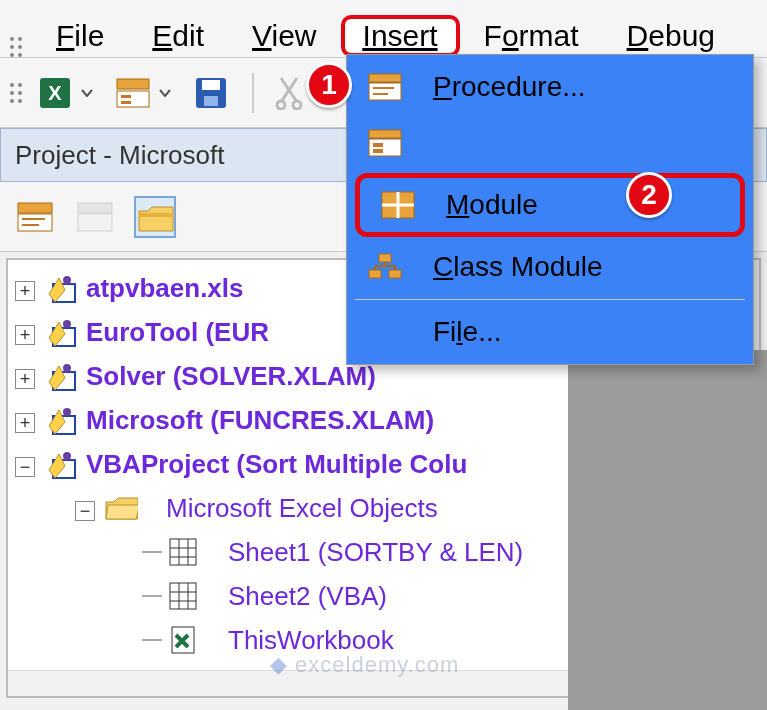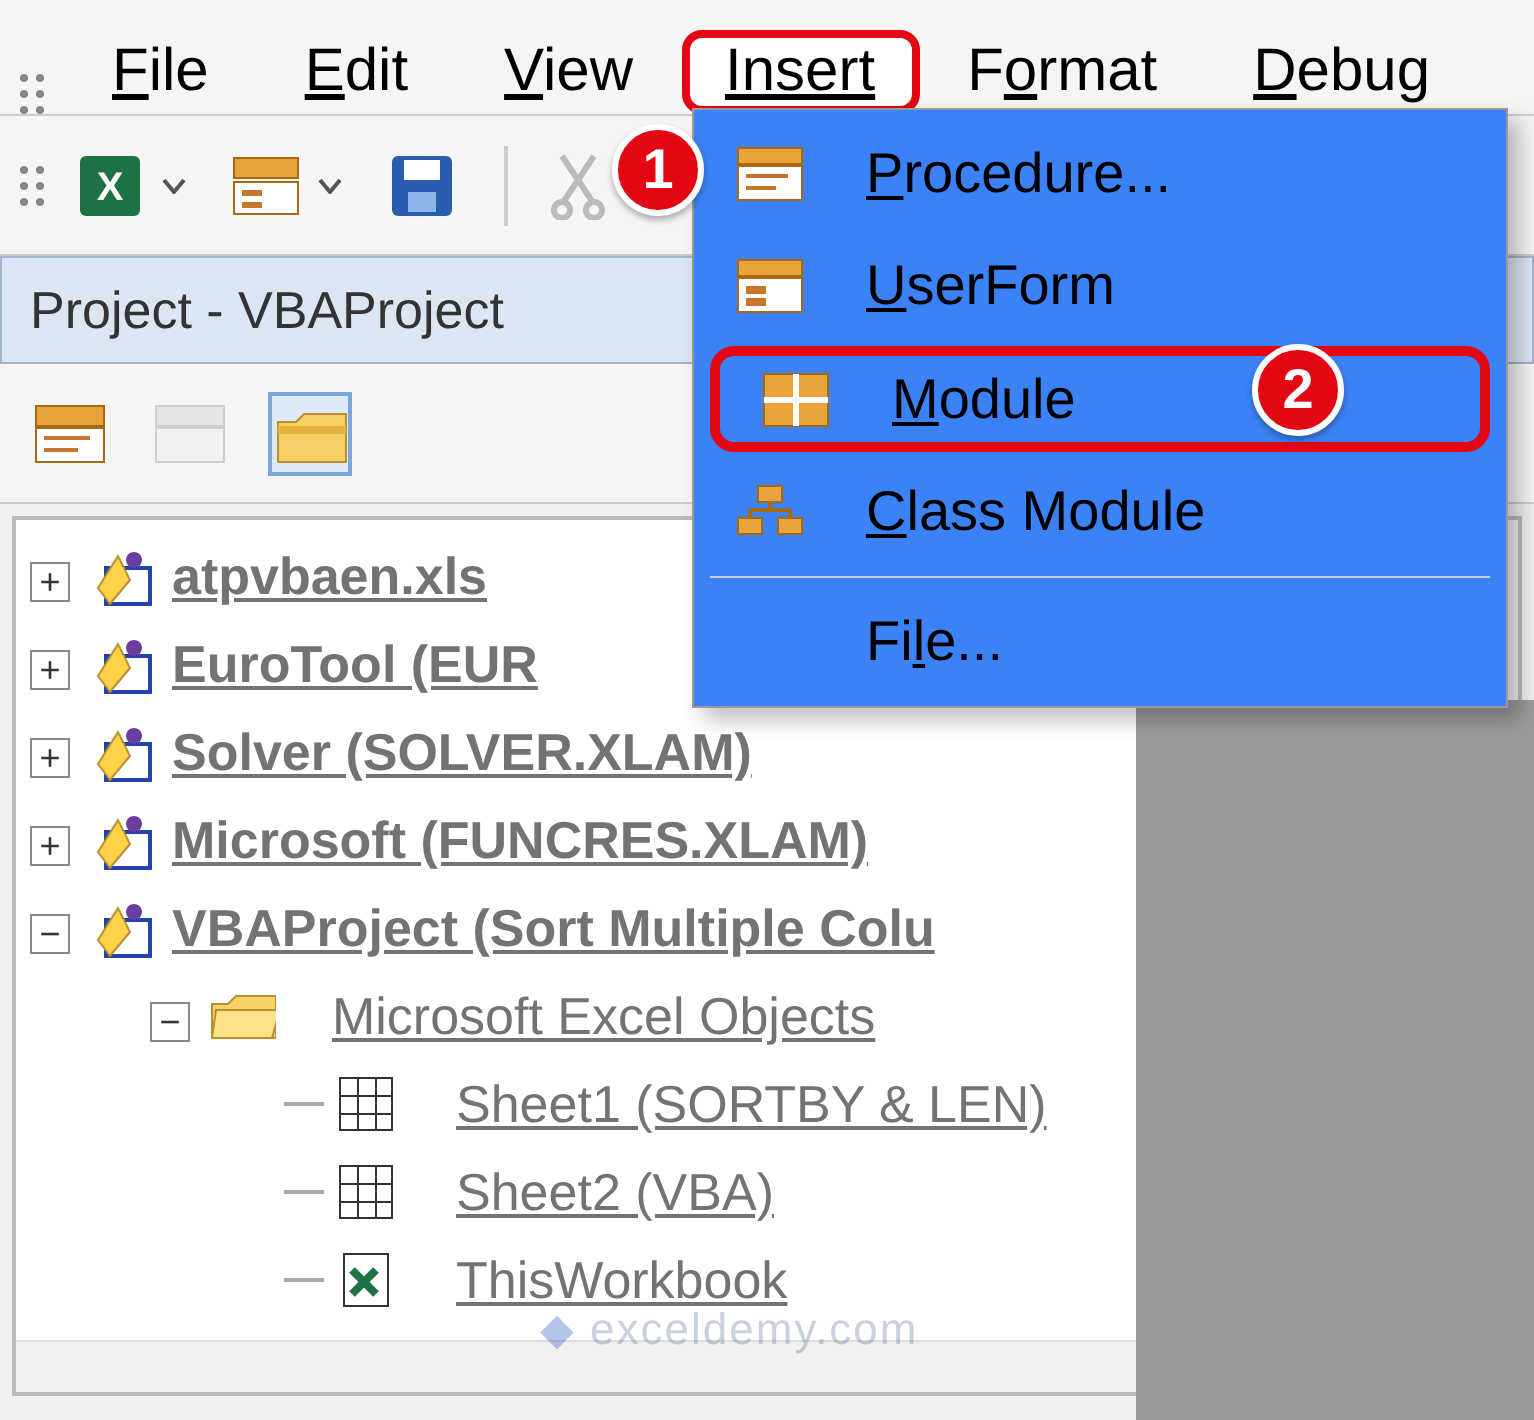--- a/index.html
+++ b/index.html
@@ -109,21 +109,21 @@
   .expander, .expander-line {
     width: 26px; text-align:center; margin-right:6px;
   }
   .expander-box {
     width: 20px; height:20px;
     border:1px solid #888; background:#fff;
     display:inline-flex; align-items:center; justify-content:center;
     font-size:18px; line-height:1; color:#333;
   }
   .node-icon { width: 34px; height:34px; margin-right:8px; display:flex; align-items:center; justify-content:center; }
-  .tree-label { font-weight: bold; color:#737373;text-decoration:underline; }
+  .tree-label { font-weight: bold; color:#6d28d9; }
   .tree-label.normal { font-weight: normal; margin-left: 20px; }
   .hstub { width:20px; height:2px; background:#aaa; margin-right:4px; }
 
   
   .dropdown {
     position: absolute;
     top: 54px;
     left: 346px;
     width: 408px;
     background: #3b82f6;
@@ -139,21 +139,21 @@
     padding: 0 18px;
     font-size: 28px;
   }
   .dd-icon { width: 40px; height:32px; margin-right: 28px; display:flex; align-items:center; justify-content:center; }
   .dd-sep { height:1px; background:#ccc; margin: 4px 8px; }
   .dd-item .mnemonic { text-decoration: underline; }
   .dd-item.highlighted {
     border: 5px solid #e30613;
     border-radius: 12px;
     margin: 2px 8px;
-    height: 53px;
+    height: 64px;
   }
 
   
   .badge {
     position: absolute;
     width: 46px; height:46px;
     border-radius: 50%;
     background: #e30613;
     border: 3px solid #fff;
     color:#fff;
@@ -276,21 +276,21 @@
   <div class="tb-btn" style="opacity:.45">
     <svg width="32" height="34">
         <path d="M6 2 L22 26 M22 2 L6 26" stroke="#777" stroke-width="3" fill="none"></path>
         <circle cx="6" cy="29" r="4" fill="none" stroke="#777" stroke-width="3"></circle>
         <circle cx="22" cy="29" r="4" fill="none" stroke="#777" stroke-width="3"></circle>
       </svg>
   </div>
 </div>
 
 <div class="panel-header">
-  <span>Project - VBAProject</span>
+  <span>Project - Microsoft</span>
 </div>
 
 <div class="panel-toolbar">
   <div class="tb-btn">
     <svg width="36" height="30">
         <rect x="1" y="1" width="34" height="10" fill="#e8a33d" stroke="#a86a10"></rect>
         <rect x="1" y="12" width="34" height="17" fill="#fff" stroke="#a86a10"></rect>
         <line x1="5" y1="17" x2="28" y2="17" stroke="#c7762a" stroke-width="2"></line>
         <line x1="5" y1="23" x2="22" y2="23" stroke="#c7762a" stroke-width="2"></line>
       </svg>
@@ -445,21 +445,20 @@
   </div>
   <div class="dd-item">
     <span class="dd-icon">
       <svg width="34" height="28">
           <rect x="1" y="1" width="32" height="8" fill="#e8a33d" stroke="#a86a10"></rect>
           <rect x="1" y="10" width="32" height="17" fill="#fff" stroke="#a86a10"></rect>
           <rect x="5" y="14" width="10" height="4" fill="#c7762a"></rect>
           <rect x="5" y="20" width="10" height="4" fill="#c7762a"></rect>
         </svg>
     </span>
-    <span><span class="mnemonic">U</span><span>serForm</span></span>
   </div>
   <div class="dd-item highlighted">
     <span class="dd-icon">
       <svg width="34" height="28">
           <rect x="1" y="1" width="32" height="26" fill="#e8a33d" stroke="#a86a10"></rect>
           <line x1="17" y1="1" x2="17" y2="27" stroke="#fff" stroke-width="3"></line>
           <line x1="1" y1="14" x2="33" y2="14" stroke="#fff" stroke-width="3"></line>
         </svg>
     </span>
     <span><span class="mnemonic">M</span><span>odule</span></span>

